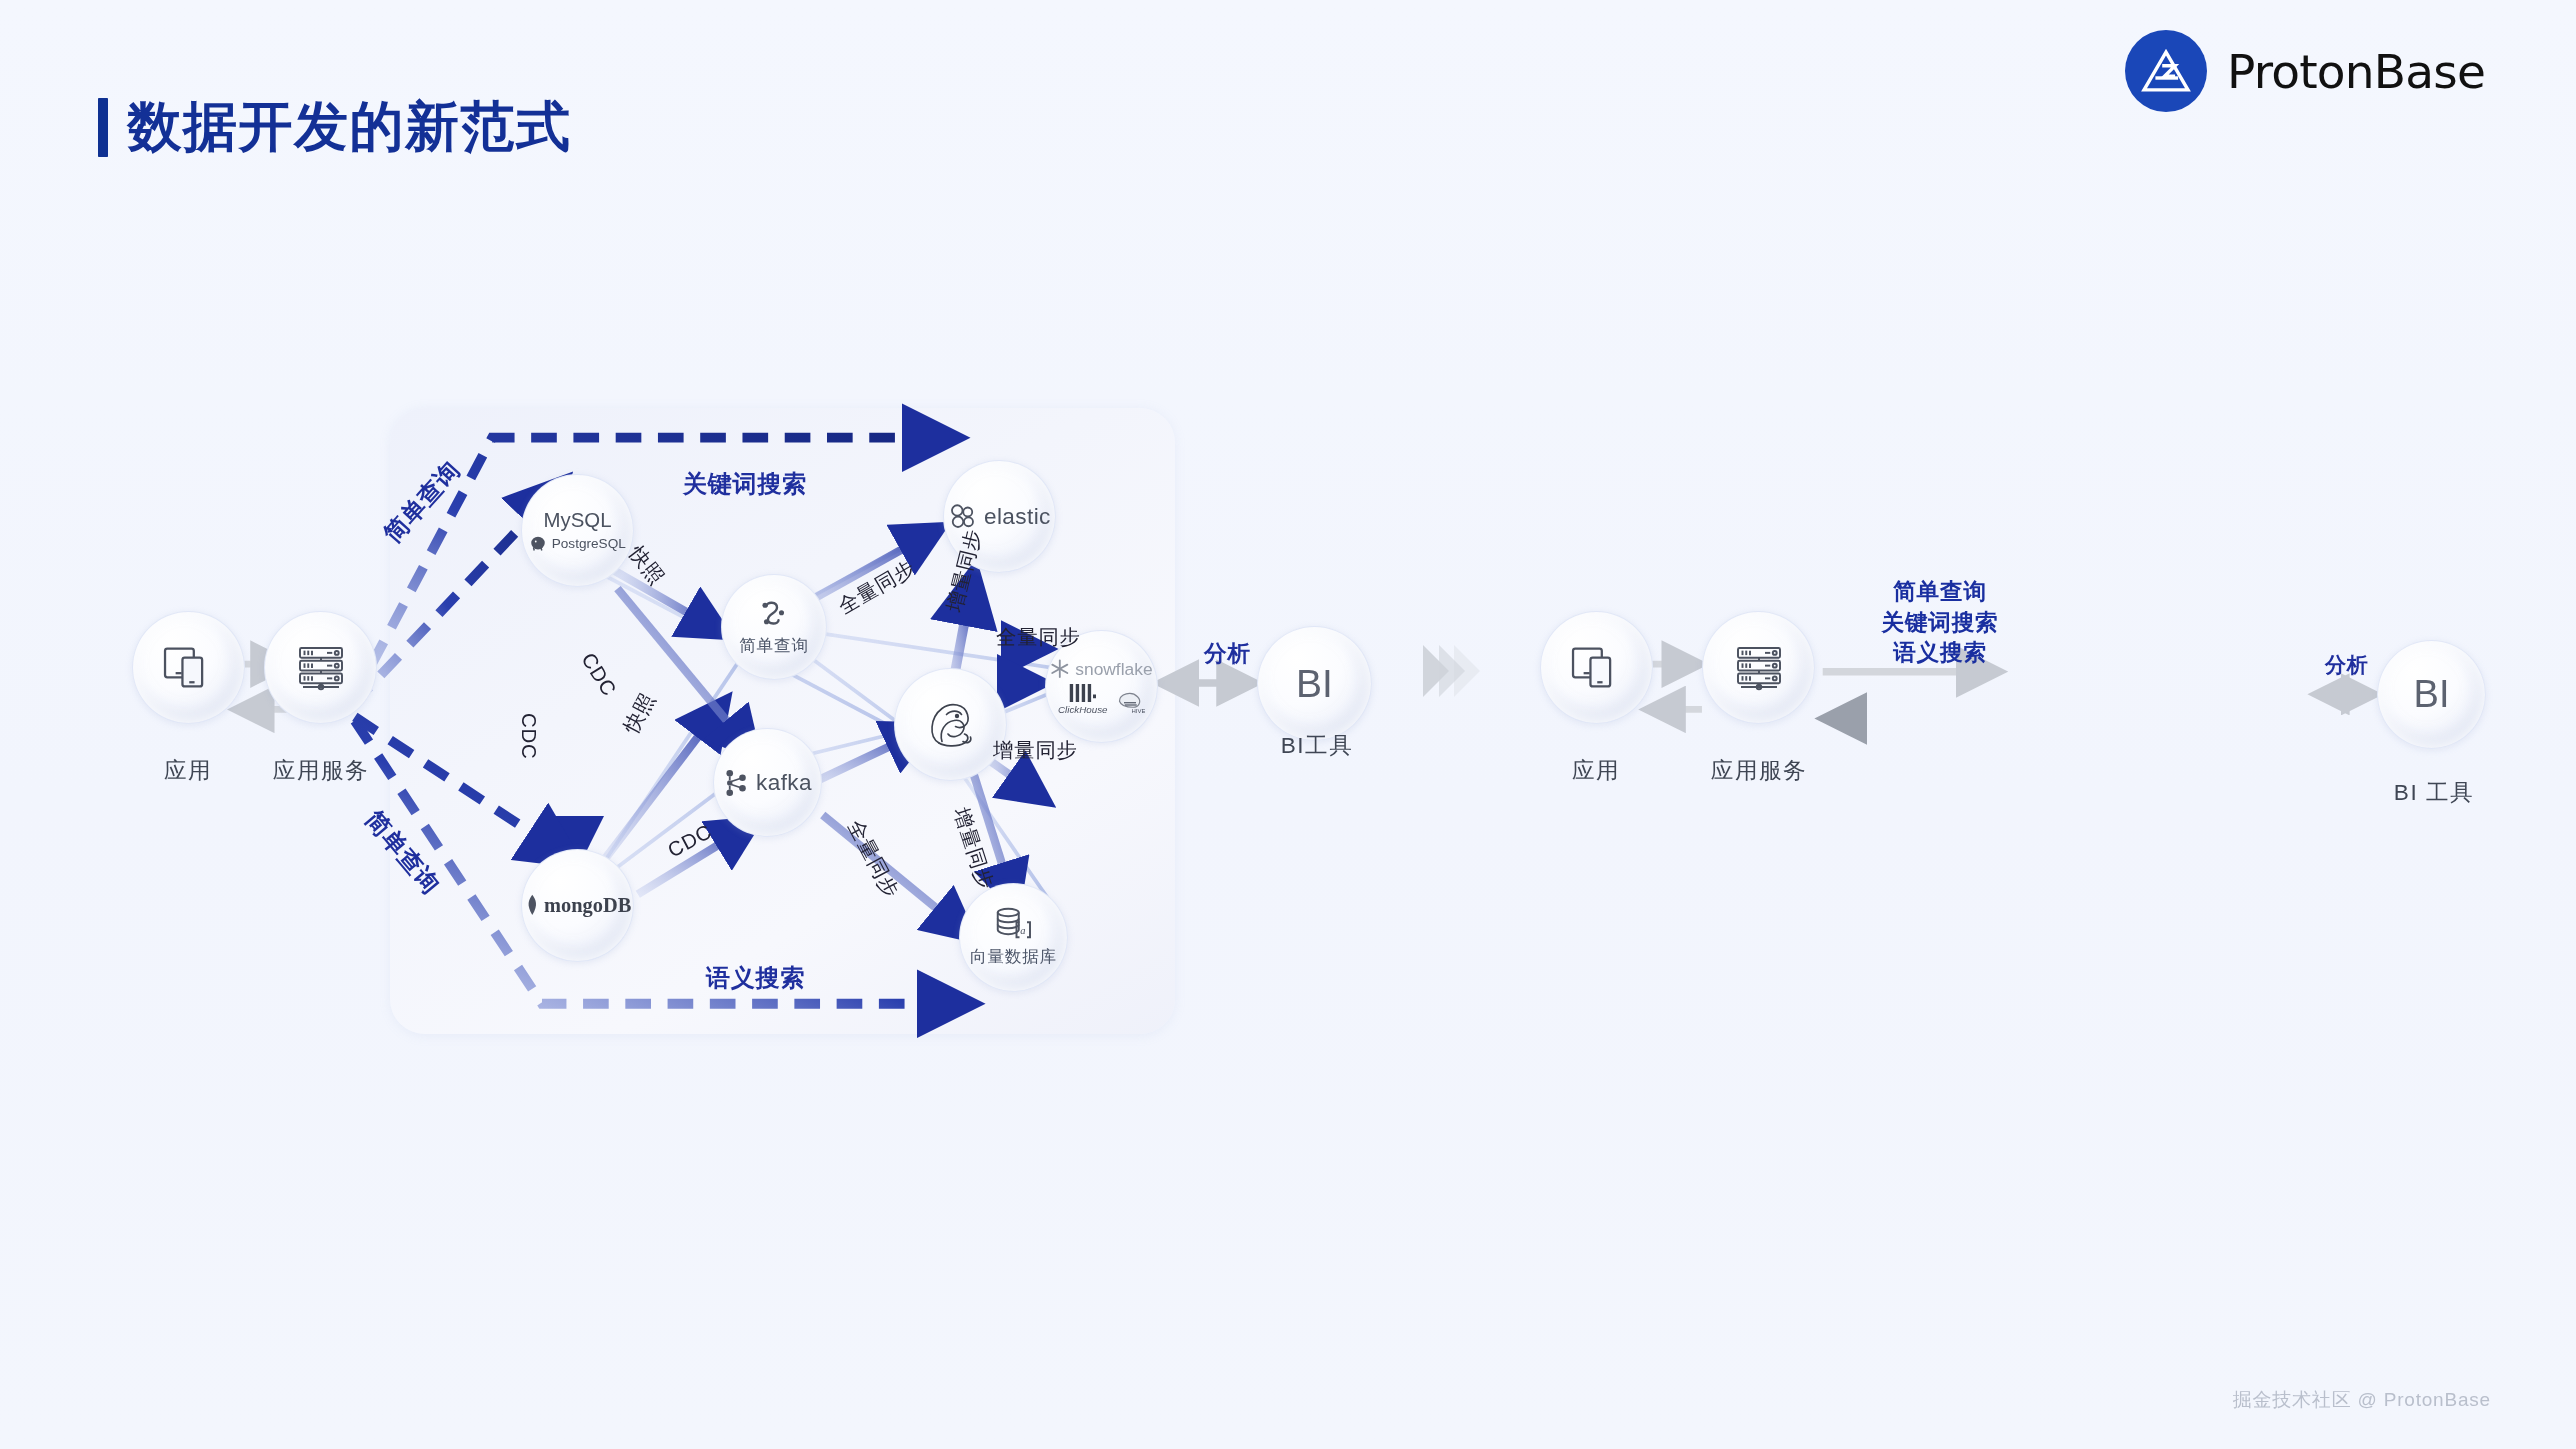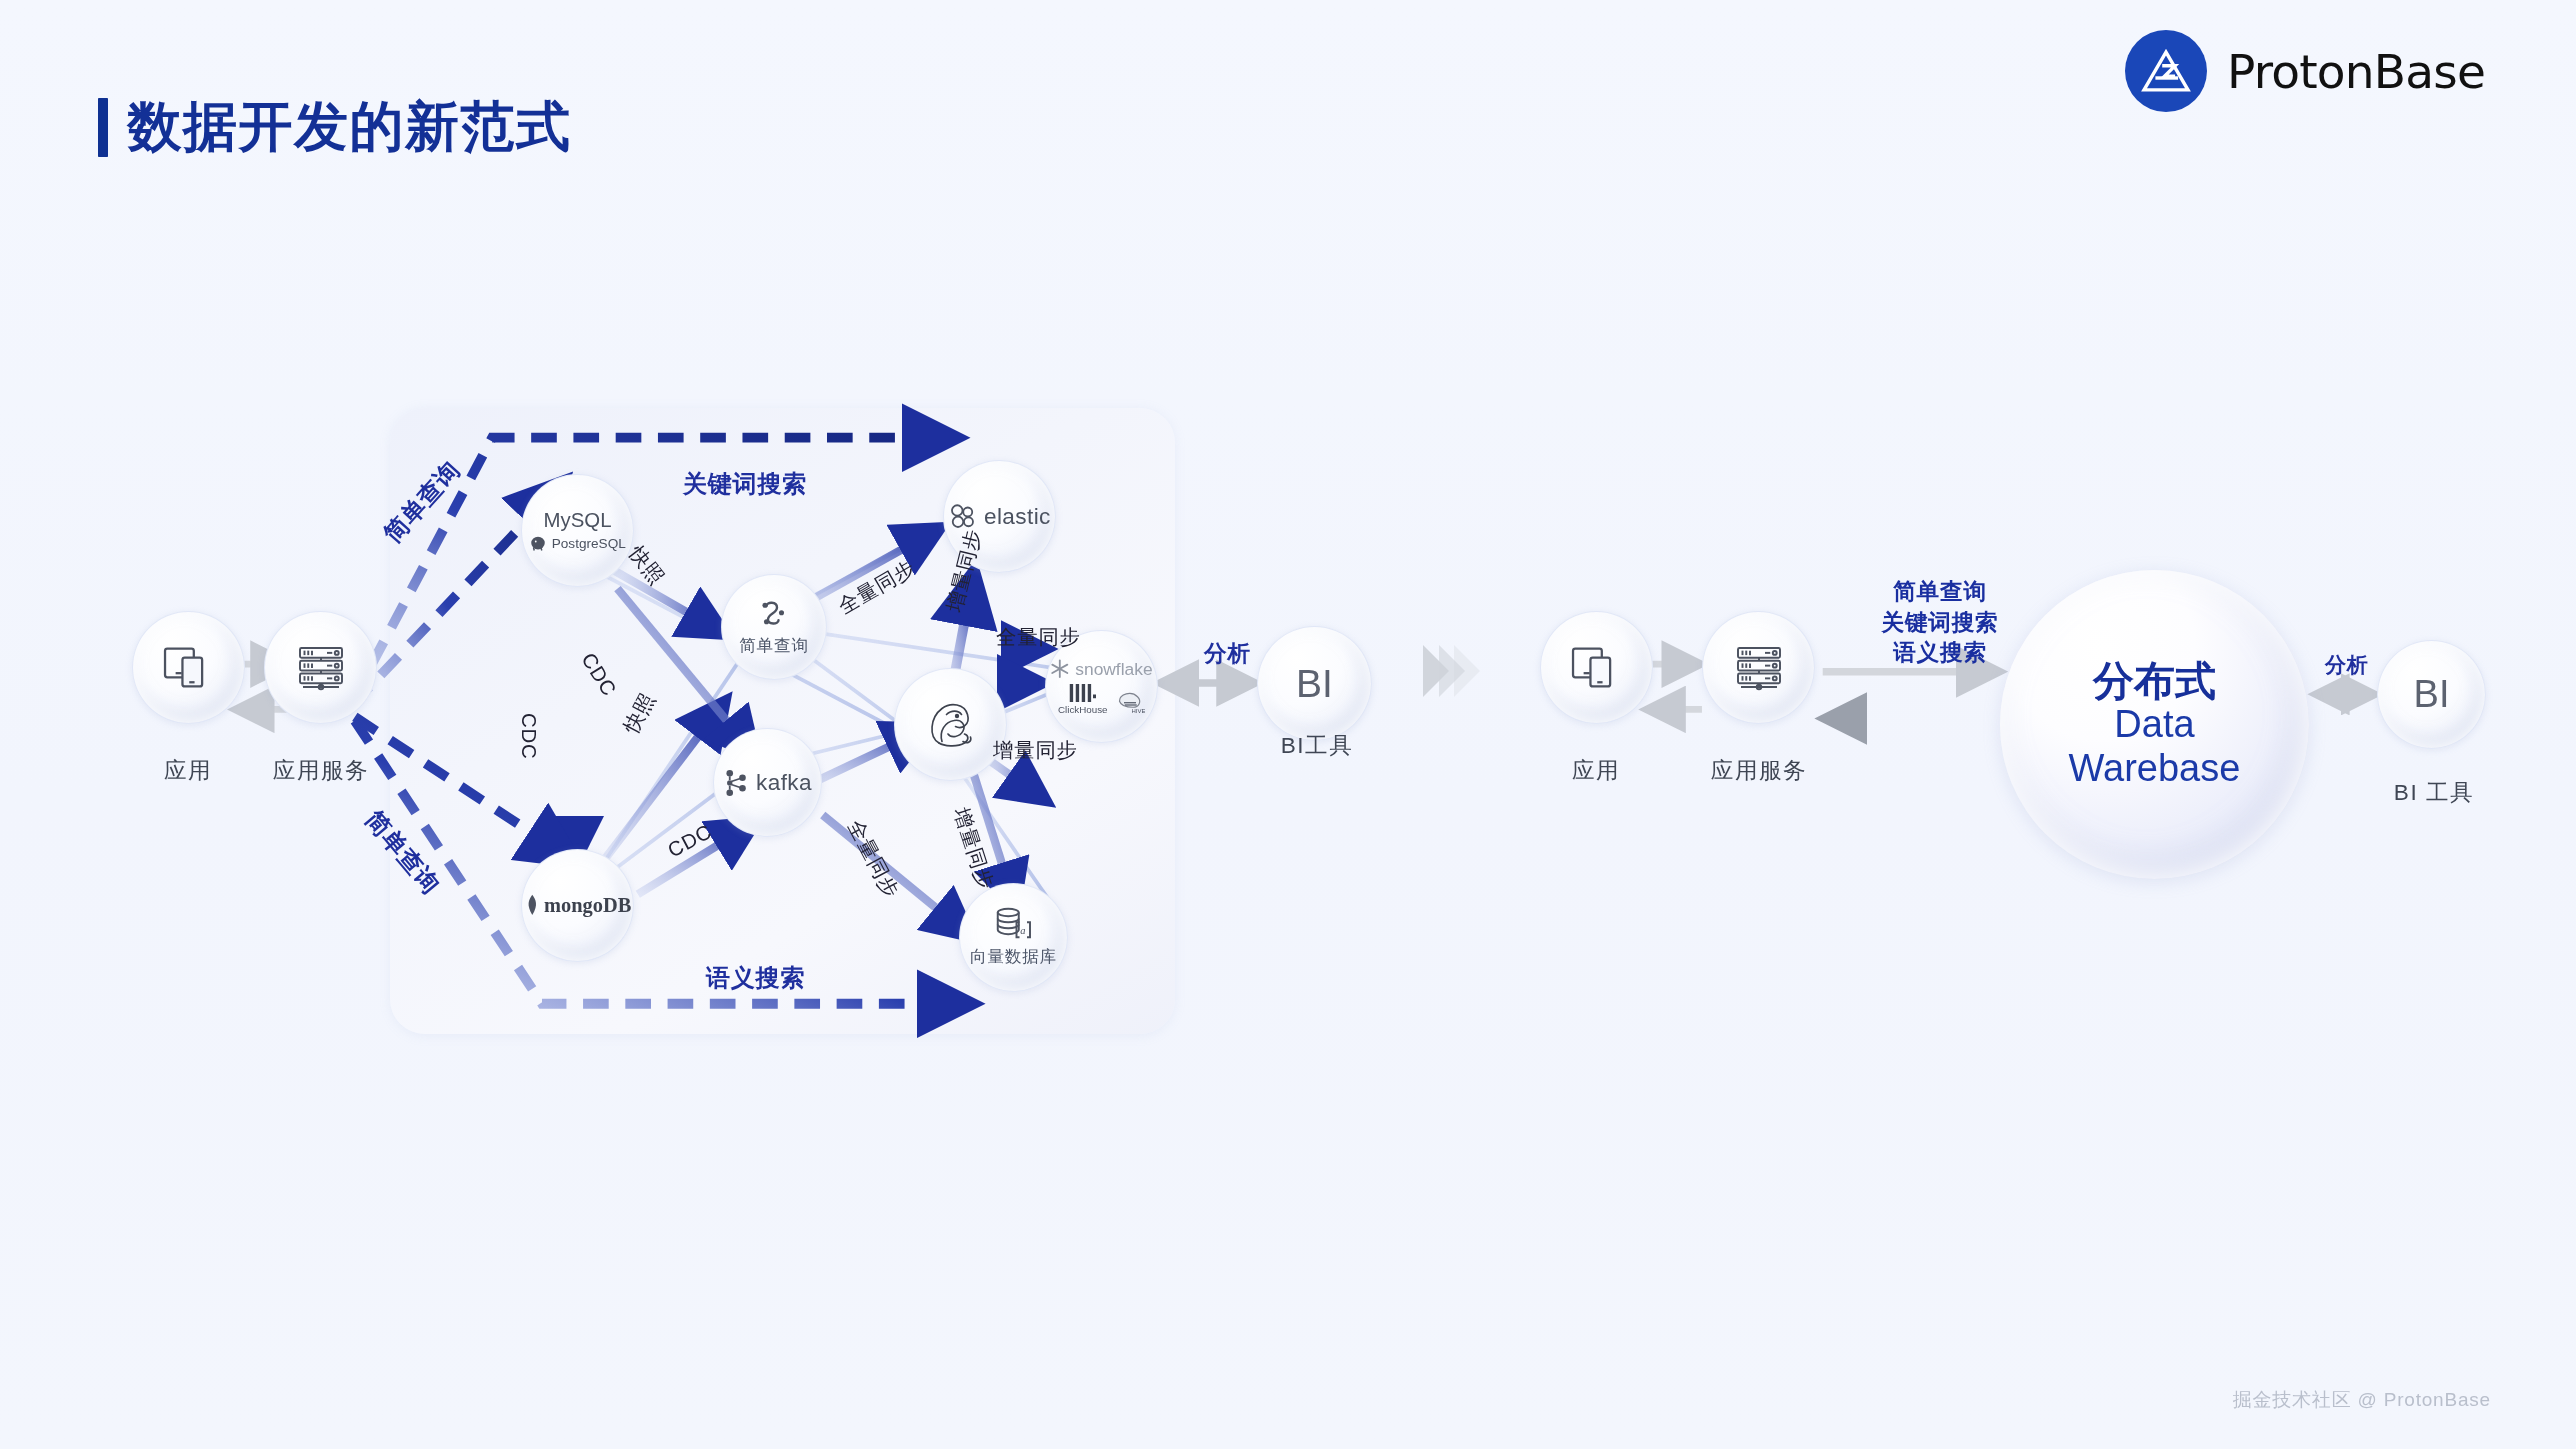--- a/index.html
+++ b/index.html
@@ -330,21 +330,21 @@
       <div style="display:flex; flex-direction:column; align-items:center;">
         <svg width="29" height="18" viewBox="0 0 38 24">
           <g fill="#3d424e">
             <rect x="2" y="0" width="4.5" height="24"></rect>
               <rect x="10" y="0" width="4.5" height="24"></rect>
             <rect x="18" y="0" width="4.5" height="24"></rect>
               <rect x="26" y="0" width="4.5" height="24"></rect>
             <rect x="33" y="14" width="4" height="5"></rect>
           </g>
         </svg>
-        <span style="font-size:9.8px; color:#4d5361; margin-top:1.5px;">ClickHouse</span>
+        <span style="font-size:9.8px; color:#4d5361; margin-top:1.5px;font-style:italic;">ClickHouse</span>
       </div>
       <svg width="30" height="26" viewBox="0 0 40 34">
         <path d="M6 16 C6 6, 22 2, 30 10 C36 16, 32 24, 24 24 C14 24, 8 22, 6 16 Z" fill="#eceff5" stroke="#7e838e" stroke-width="1.6"></path>
         <g stroke="#4d5361" stroke-width="1.6">
           <line x1="12" y1="18" x2="28" y2="18"></line>
             <line x1="13" y1="21" x2="29" y2="21"></line>
         </g>
         <text x="22" y="31" font-size="8" fill="#4d5361" font-family="Liberation Sans, sans-serif">HIVE</text>
       </svg>
     </div>
@@ -435,25 +435,20 @@
     </svg>
   </div>
   <div class="node-label" style="left:1672px; top:755px; width:174px;">应用服务</div>
 
   <div class="side-note" style="left:1827px; top:577px; width:226px;">
     <div>简单查询</div>
     <div>关键词搜索</div>
     <div>语义搜索</div>
   </div>
 
-  <div class="warebase">
-    <div class="wb-cn">分布式</div>
-    <div class="wb-en">Data</div>
-    <div class="wb-en">Warebase</div>
-  </div>
 
   <div class="flowlabel blue" style="left:2325px; top:651px; font-size:21px;">分析</div>
   <div class="node" style="left:2377px; top:640px; width:109px; height:109px;">
     <span style="font-size:38px; color:#5c6270;">BI</span>
   </div>
   <div class="node-label" style="left:2347px; top:777px; width:174px;">BI 工具</div>
 
 </div>
 
 

